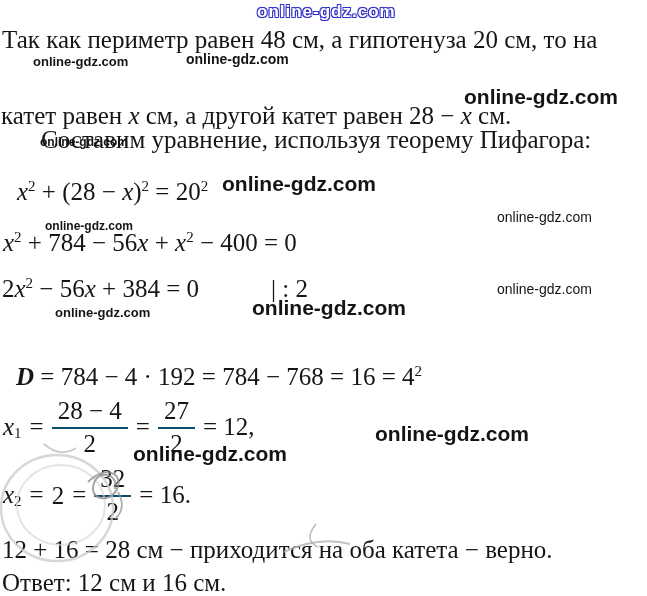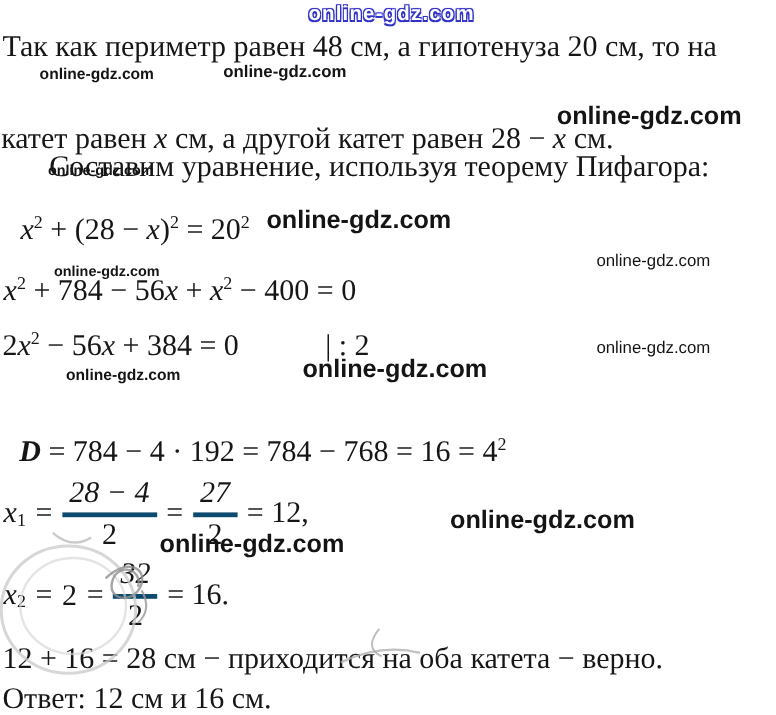--- a/index.html
+++ b/index.html
@@ -19,21 +19,21 @@
     line-height:1.15;
     z-index:2;
   }
   .it { font-style:italic; }
   .bold-it { font-style:italic; font-weight:bold; }
   .sup { font-size:15px; position:relative; top:-9px; }
   .sub { font-size:15px; position:relative; top:7px; }
   .rootline { display:flex; align-items:center; }
   .sp { margin:0 8px; white-space:pre; }
   .frac { display:inline-block; text-align:center; }
-  .frac .num { display:block; border-bottom:4px solid #0c4a6e; padding:0 6px 2px; line-height:1.1;font-style:italic; }
+  .frac .num { display:block; border-bottom:2px solid #0c4a6e; padding:0 6px 2px; line-height:1.1; }
   .frac .den { display:block; padding-top:1px; line-height:1.1; }
   .wm {
     position:absolute;
     font-family:"Liberation Sans", sans-serif;
     color:#141414;
     white-space:nowrap;
     z-index:6;
   }
   .wm12 { font-size:12px; font-weight:700; }
   .wm13 { font-size:13px; font-weight:700; }

